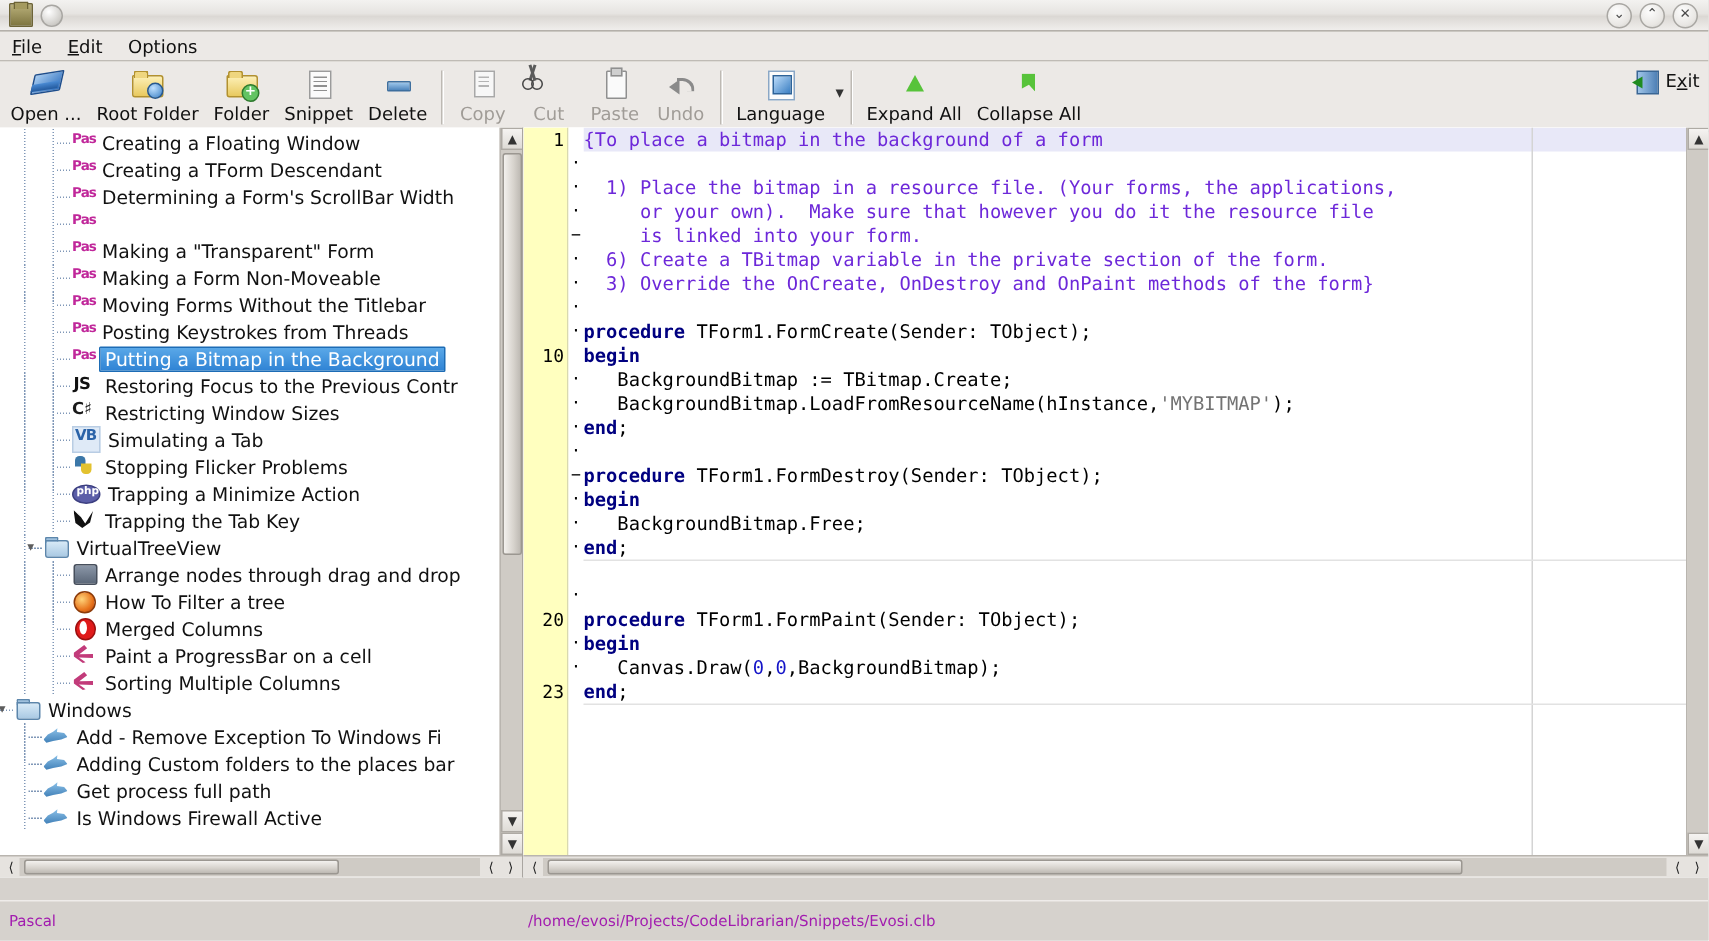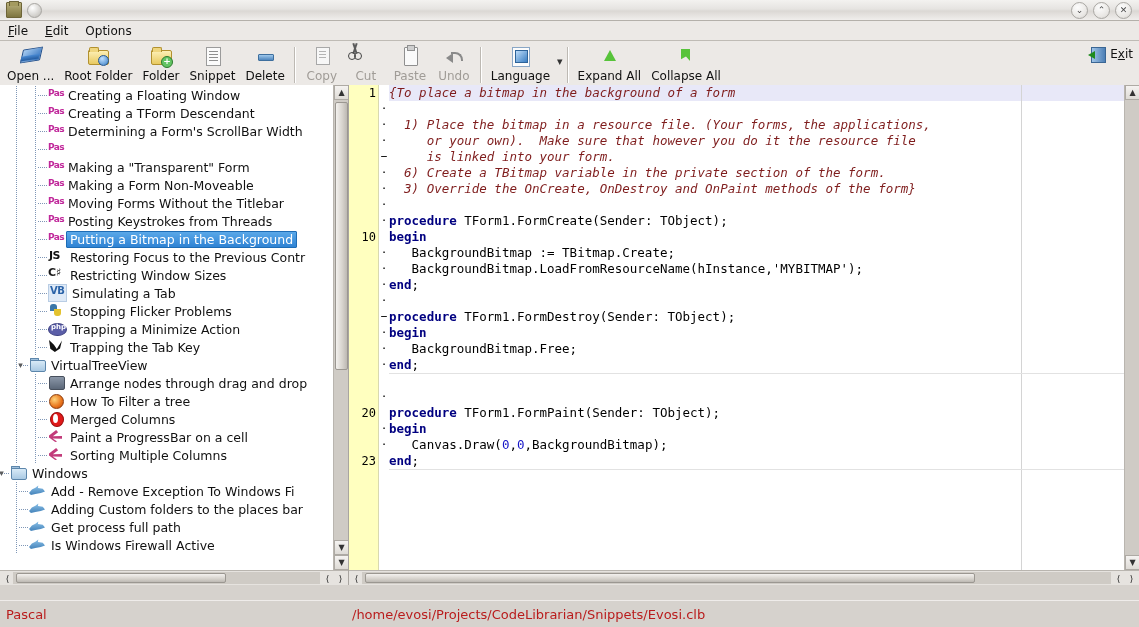--- a/index.html
+++ b/index.html
@@ -239,37 +239,37 @@
   }
   .cline{height:16px;line-height:16px;white-space:pre;color:#000;}
   .cline.cur{background:#e8e8f8;}
   .gnum{
     position:absolute;right:2px;height:16px;line-height:16px;text-align:right;
     font-family:"DejaVu Sans Mono","Liberation Mono",monospace;font-size:12px;color:#000;width:26px;
   }
   .fmark{position:absolute;left:0;height:16px;line-height:16px;width:10px;text-align:center;
     font-family:"DejaVu Sans Mono",monospace;font-size:11px;color:#000;}
   .k{color:#000080;font-weight:bold;}
-  .cm{color:#7f1d1d;font-style:italic;}
-  .st{color:#000000;}
+  .cm{color:#6d28d9;}
+  .st{color:#737373;}
   .nm{color:#1414c8;}
   .rmargin{position:absolute;top:0;bottom:0;left:672px;width:1px;background:#d4d4d4;}
   .hsep{position:absolute;left:0;right:15px;height:1px;background:#e2e2e2;}
 
   .ed-vscroll{position:absolute;right:0;top:0;bottom:0;width:15px;background:#e6e3df;
     border-left:1px solid #b9b5af;box-sizing:border-box;}
   .ed-hbar{height:15px;background:#e6e3df;border-top:1px solid #b9b5af;position:relative;box-sizing:border-box;}
 
   
   .statusbar{
     position:absolute;left:0;right:0;bottom:0;height:26px;
     background:#d6d2cd;border-top:1px solid #efecea;
     display:flex;align-items:center;
   }
-  .st-cell{font-size:13px;color:#b91c1c;}
+  .st-cell{font-size:10px;color:#a21caf;}
   .st-lang{padding-left:6px;width:348px;box-sizing:border-box;}
   .st-path{padding-left:4px;}
 </style>
 </head>
 <body>
 
 <div class="window">
 
   <div class="titlebar">
     <div class="tb-left">

